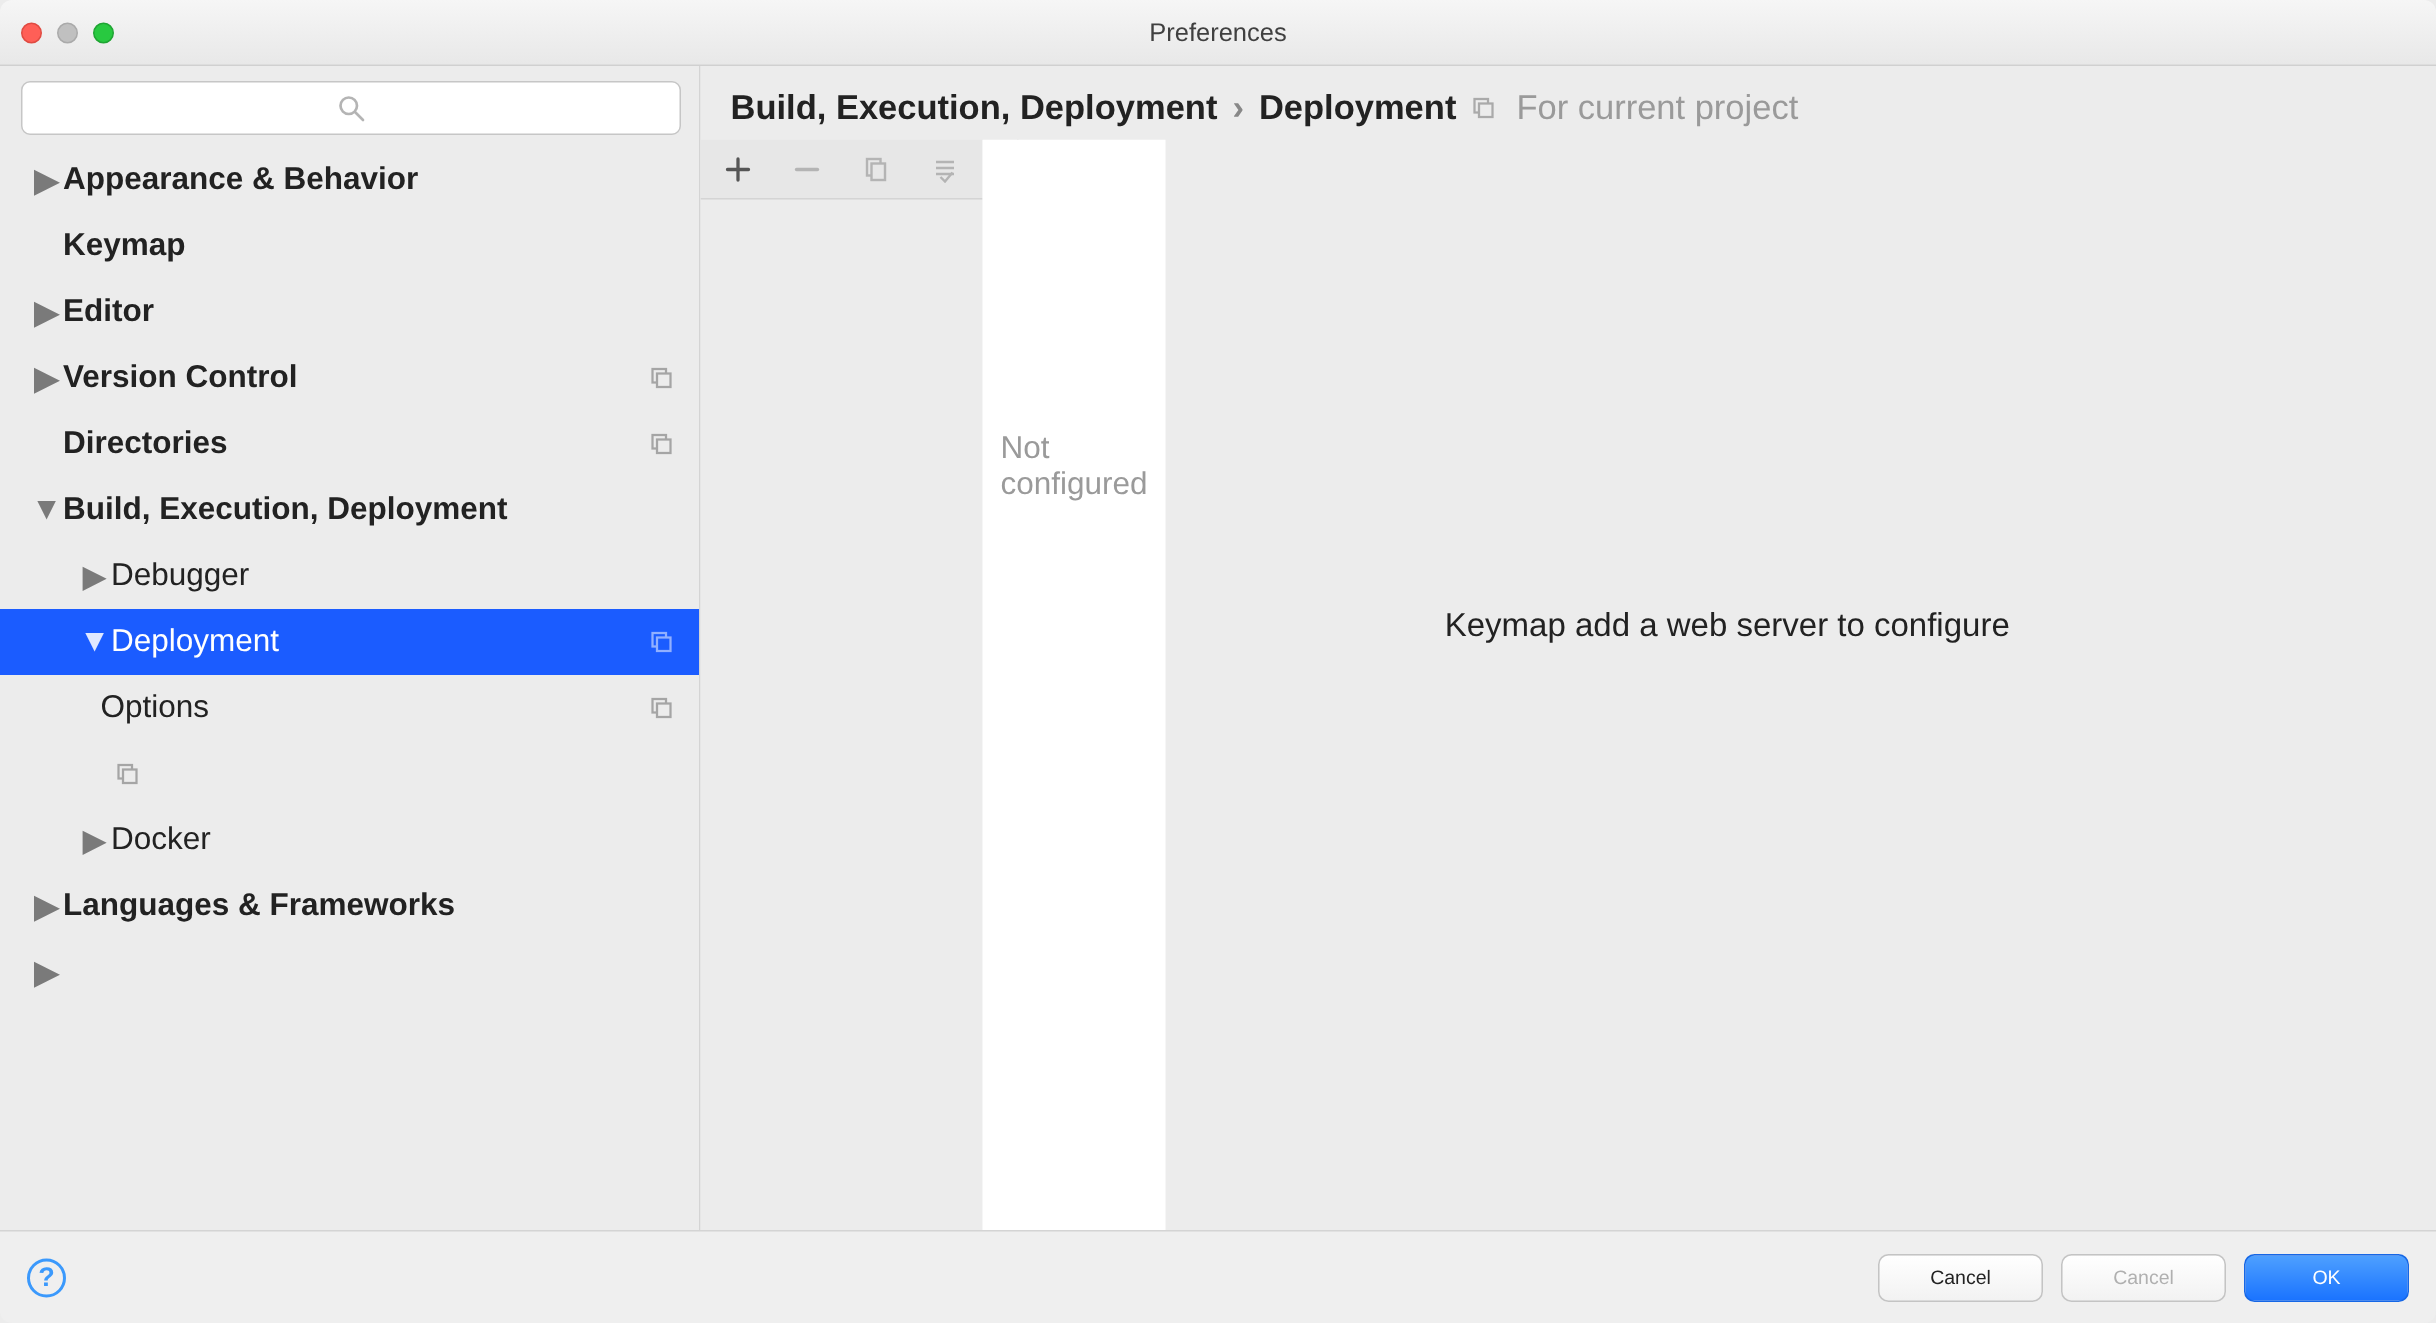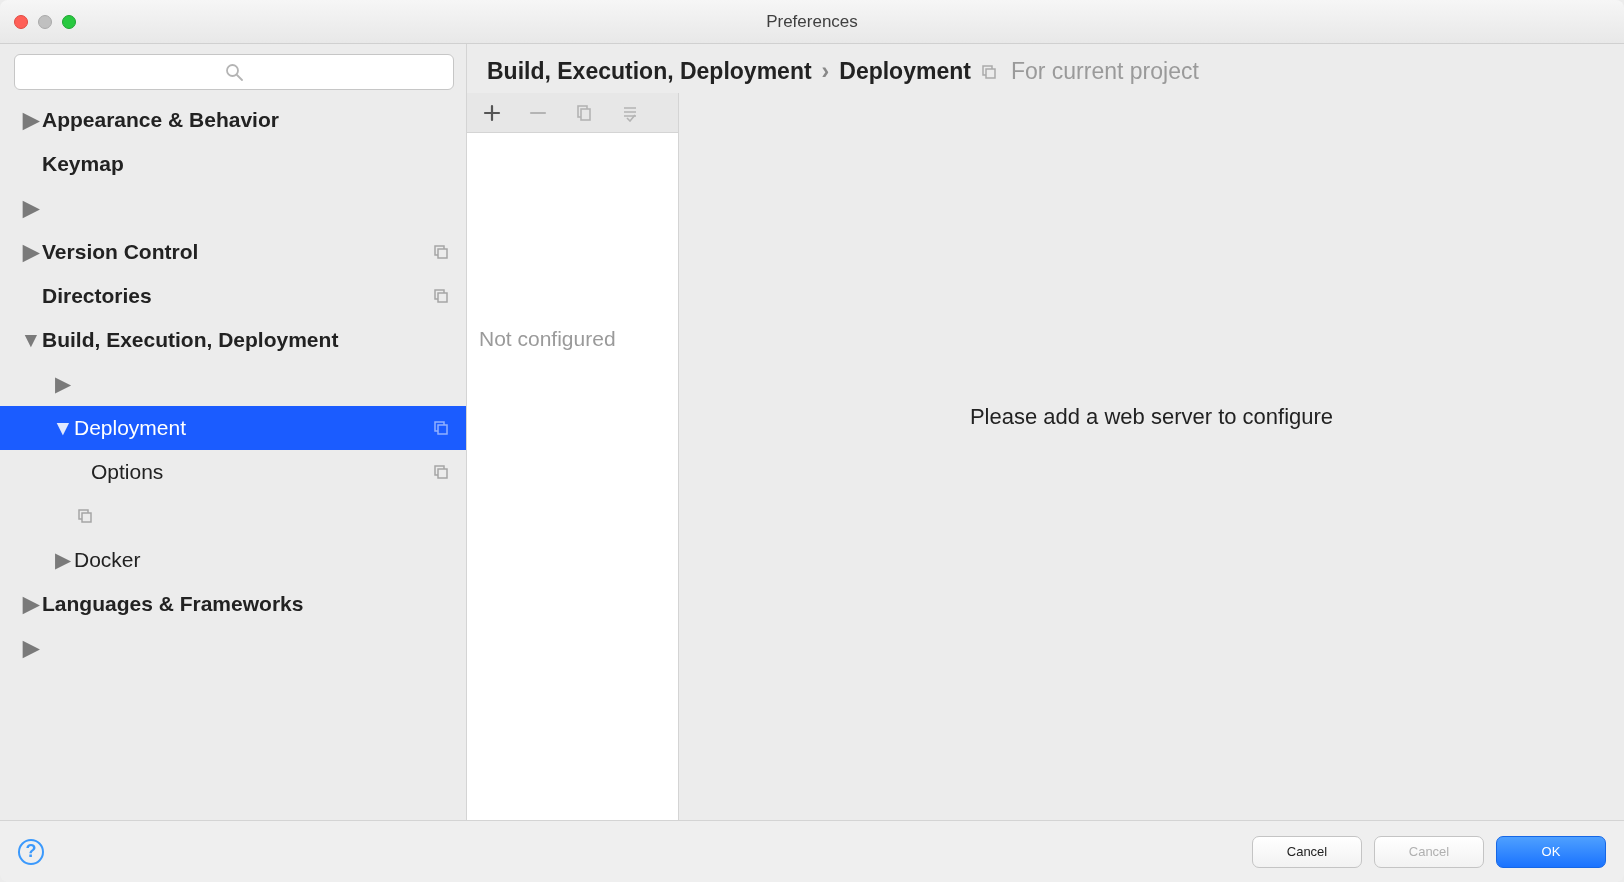--- a/index.html
+++ b/index.html
@@ -95,21 +95,21 @@
 }
 .tree-row.selected {
   background: #1b5cff;
   color: #fff;
 }
 .tree-row.selected .arrow { color: #e0e8ff; }
 .tree-row.selected .proj-icon svg path,
 .tree-row.selected .proj-icon svg rect { stroke:#e0e8ff; }
 .indent-0 { padding-left: 20px; }
 .indent-1 { padding-left: 52px; }
-.indent-2-noarr { padding-left: 91px; }
+.indent-2-noarr { padding-left: 67px; }
 .label { flex: 1; }
 .proj-icon {
   width: 22px;
   display:flex;
   justify-content:center;
   opacity: .6;
 }
 .main {
   flex: 1;
   display: flex;
@@ -128,21 +128,21 @@
 .breadcrumb .sep { color: #888; font-weight:600;}
 .breadcrumb .meta { color: #9a9a9a; font-weight: 400; display:flex; align-items:center; gap:14px;}
 .main-body {
   flex: 1;
   display: flex;
   overflow: hidden;
 }
 .list-panel {
   width: 212px;
   display: flex;
-  flex-direction: column;
+  flex-direction: row;
   border-right: 1px solid #d4d4d4;
 }
 .list-toolbar {
   height: 40px;
   background: #e7e7e7;
   display: flex;
   align-items: center;
   gap: 24px;
   padding: 0 14px;
   border-bottom: 1px solid #d4d4d4;
@@ -249,20 +249,21 @@
           <span class="label">Appearance &amp; Behavior</span>
         </div>
 
         <div class="tree-row bold indent-0">
           <span class="arrow"></span>
           <span class="label">Keymap</span>
         </div>
 
         <div class="tree-row bold indent-0">
           <span class="arrow">▶</span>
+          <span class="label">Editor</span>
         </div>
 
 
         <div class="tree-row bold indent-0">
           <span class="arrow">▶</span>
           <span class="label">Version Control</span>
           <span class="proj-icon">
               <svg width="16" height="16" viewBox="0 0 16 16">
                 <rect x="2" y="2" width="9" height="9" stroke="#777" stroke-width="1.5" fill="none"></rect>
                 <rect x="5" y="5" width="9" height="9" stroke="#777" stroke-width="1.5" fill="#ececec"></rect>
@@ -281,20 +282,21 @@
             </span>
         </div>
 
         <div class="tree-row bold indent-0">
           <span class="arrow">▼</span>
           <span class="label">Build, Execution, Deployment</span>
         </div>
 
         <div class="tree-row indent-1">
           <span class="arrow">▶</span>
+          <span class="label">Debugger</span>
         </div>
 
         <div class="tree-row selected indent-1">
           <span class="arrow">▼</span>
           <span class="label">Deployment</span>
           <span class="proj-icon">
               <svg width="16" height="16" viewBox="0 0 16 16">
                 <rect x="2" y="2" width="9" height="9" stroke="#e0e8ff" stroke-width="1.5" fill="none"></rect>
                 <rect x="5" y="5" width="9" height="9" stroke="#e0e8ff" stroke-width="1.5" fill="#1b5cff"></rect>
               </svg>
@@ -377,21 +379,21 @@
                   <path d="M6 14l3 3 5-6" stroke="#b4b4b4" stroke-width="1.6" fill="none"></path>
                 </svg>
             </span>
           </div>
           <div class="list-content">
             <div class="not-configured">Not configured</div>
           </div>
         </div>
 
         <div class="detail-panel">
-          <div class="detail-msg">Please add a web server to configure</div>
+          <div class="detail-msg">Keymap add a web server to configure</div>
         </div>
       </div>
     </div>
 
   </div>
 
   <div class="footer">
     <div class="help">?</div>
     <div class="spacer"></div>
     <button class="btn">Cancel</button>

